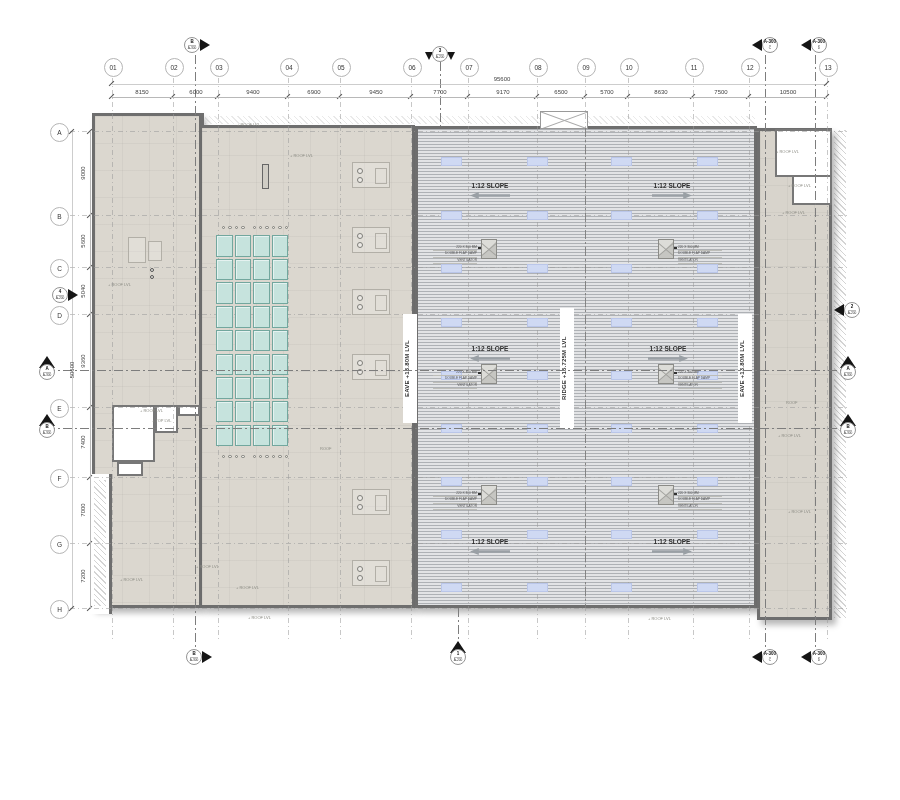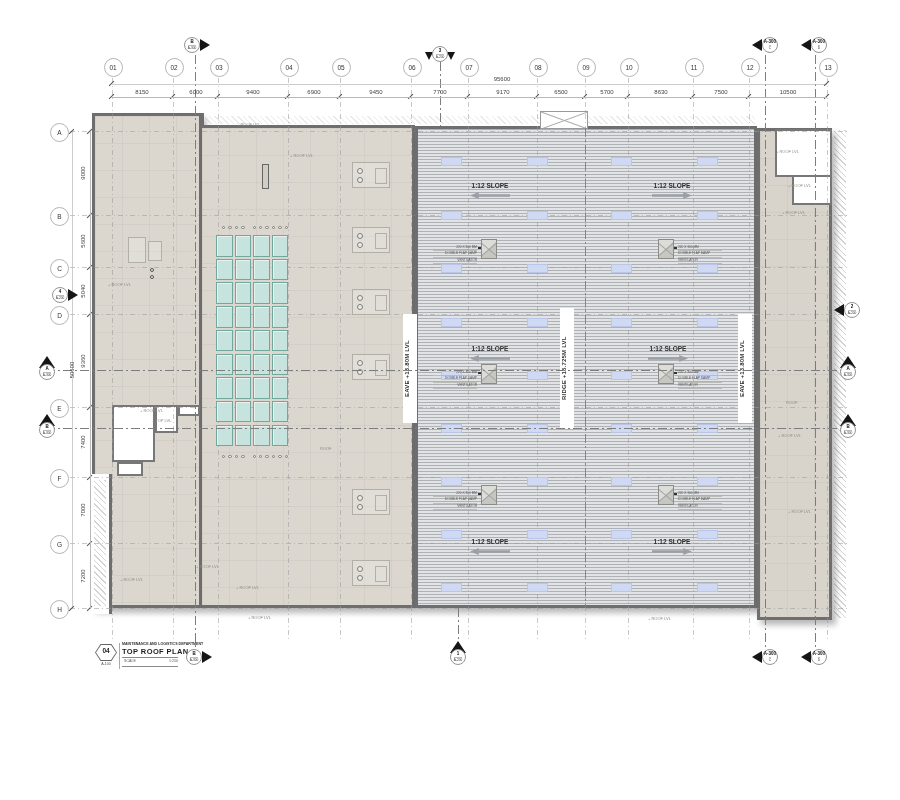--- a/index.html
+++ b/index.html
@@ -77,33 +77,20 @@
 
   <div class="abs hatch" style="left:94px;top:480px;width:12px;height:126px;"></div>
   <div class="abs hatch" style="left:834px;top:130px;width:12px;height:488px;"></div>
   <div class="abs hatch" style="left:205px;top:116px;width:550px;height:8px;opacity:.5;"></div>
 
   <div class="abs" style="left:540px;top:111px;width:48px;height:18px;background:#fff;border:1px solid #999;box-sizing:border-box;z-index:3;overflow:hidden;">
     <div class="abs" style="left:-2px;top:8px;width:51px;height:1px;background:#aaa;transform:rotate(20deg);"></div>
     <div class="abs" style="left:-2px;top:8px;width:51px;height:1px;background:#aaa;transform:rotate(-20deg);"></div>
   </div>
 
-  <div id="title-block" class="abs" style="left:92px;top:640px;width:120px;height:34px;">
-    <div class="abs tb-hex" style="left:3px;top:4px;width:22px;height:17px;background:#666;"></div>
-    <div class="abs tb-hex" style="left:4px;top:5px;width:20px;height:15px;background:#fff;"></div>
-    <div class="abs" style="left:3px;top:8px;width:22px;text-align:center;font-size:6.5px;font-weight:bold;color:#222;line-height:1;">04</div>
-    <div class="abs" style="left:3px;top:23px;width:22px;text-align:center;font-size:3.6px;color:#555;line-height:1;">A-100</div>
-    <div class="abs" style="left:27px;top:3px;width:1px;height:26px;background:#aaa;"></div>
-    <div class="abs" style="left:30px;top:3px;font-size:3.6px;font-weight:bold;color:#333;line-height:1;white-space:nowrap;">MAINTENANCE AND LOGISTICS DEPARTMENT</div>
-    <div class="abs" style="left:30px;top:8px;font-size:7.5px;font-weight:bold;color:#1d1d1d;letter-spacing:.4px;line-height:1;white-space:nowrap;">TOP ROOF PLAN</div>
-    <div class="abs tb-rule" style="left:30px;top:17px;width:56px;height:1px;"></div>
-    <div class="abs" style="left:32px;top:20px;font-size:3.6px;color:#555;line-height:1;">SCALE</div>
-    <div class="abs" style="left:66px;top:20px;width:20px;text-align:right;font-size:3.6px;color:#555;line-height:1;">1:250</div>
-    <div class="abs tb-rule" style="left:30px;top:26px;width:56px;height:1px;"></div>
-  </div>
 
 <div class="abs vgrid" style="left: 112px; top: 78px; height: 562px;"></div>
     <div class="abs bubble" style="left: 103.5px; top: 58px;">01</div>
     <div class="abs tick" style="left: 108px; top: 96px;"></div>
     <div class="abs vgrid" style="left: 173px; top: 78px; height: 562px;"></div>
     <div class="abs bubble" style="left: 164.5px; top: 58px;">02</div>
     <div class="abs tick" style="left: 169px; top: 96px;"></div>
     <div class="abs vgrid" style="left: 218px; top: 78px; height: 562px;"></div>
     <div class="abs bubble" style="left: 209.5px; top: 58px;">03</div>
     <div class="abs tick" style="left: 214px; top: 96px;"></div>

